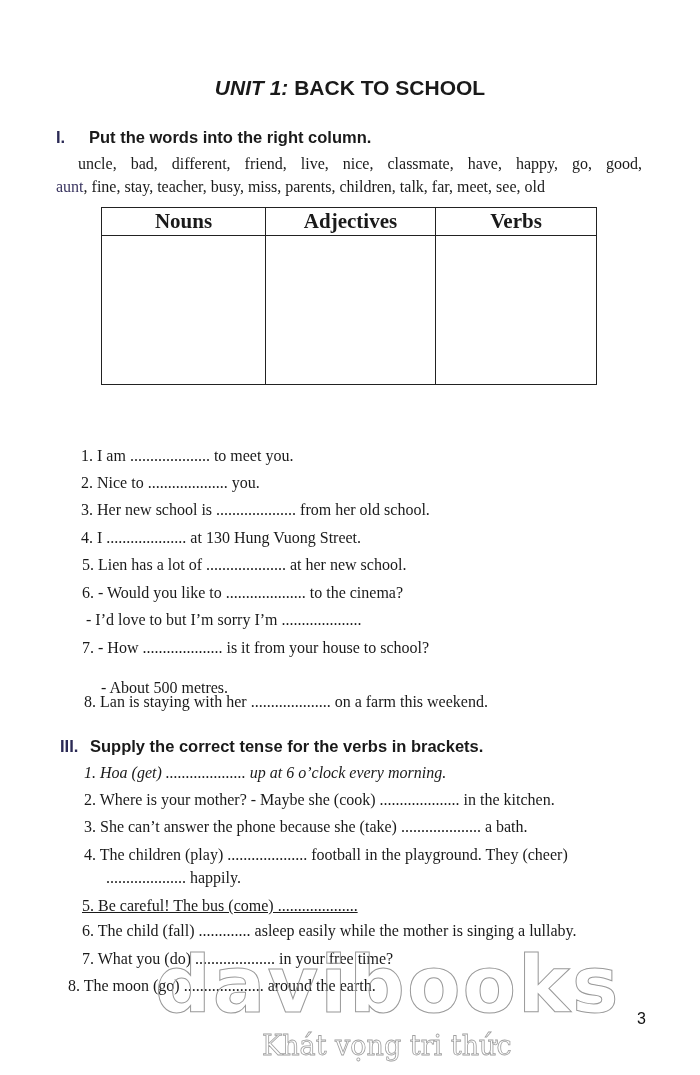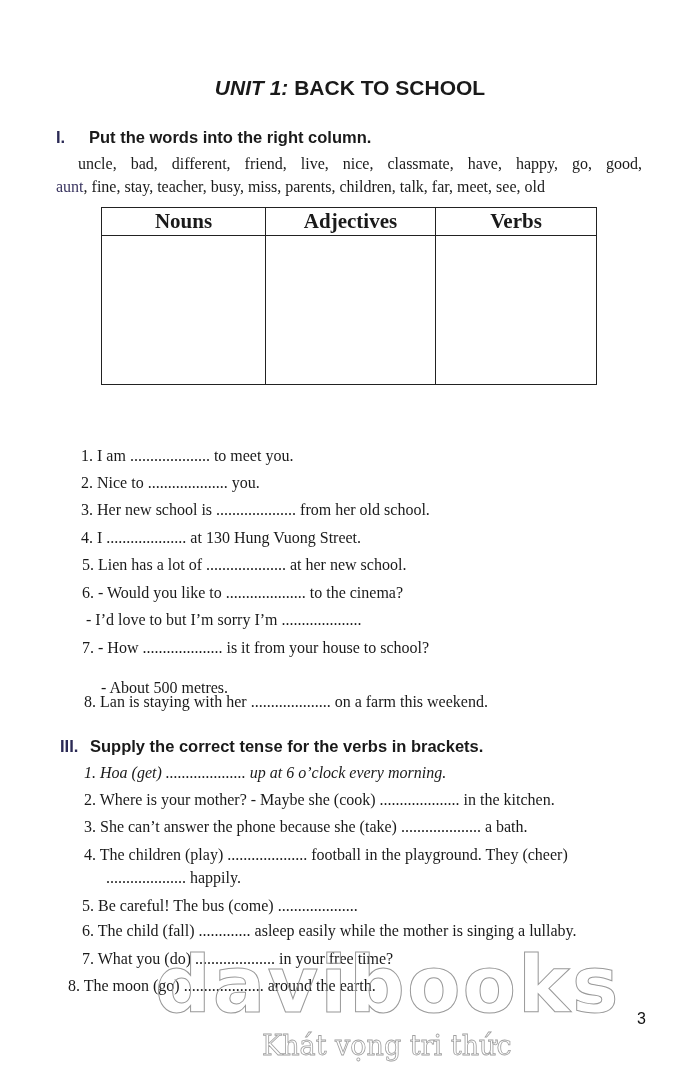--- a/index.html
+++ b/index.html
@@ -71,21 +71,21 @@
 
   <div class="sec-head" style="left:60px; top:737px;">
     <span class="num" style="width:30px;">III.</span><span>Supply the correct tense for the verbs in brackets.</span>
   </div>
 
   <div class="item" style="left:84px; top:764px;font-style:italic;">1. Hoa (get) .................... up at 6 o’clock every morning.</div>
   <div class="item" style="left:84px; top:791px;">2. Where is your mother? - Maybe she (cook) .................... in the kitchen.</div>
   <div class="item" style="left:84px; top:818px;">3. She can’t answer the phone because she (take) .................... a bath.</div>
   <div class="item" style="left:84px; top:846px;">4. The children (play) .................... football in the playground. They (cheer)</div>
   <div class="item" style="left:106px; top:869px;">.................... happily.</div>
-  <div class="item" style="left:82px; top:897px;">5. Be careful! The bus (come) ....................</div>
+  <div class="item" style="left:82px; top:897px;text-decoration:underline;">5. Be careful! The bus (come) ....................</div>
   <div class="item" style="left:82px; top:922px;">6. The child (fall) ............. asleep easily while the mother is singing a lullaby.</div>
   <div class="item" style="left:82px; top:950px;">7. What you (do) .................... in your free time?</div>
   <div class="item" style="left:68px; top:977px;">8. The moon (go) .................... around the earth.</div>
 
   <div class="wm1">davibooks</div>
   <div class="wm2">Khát vọng tri thức</div>
 
   <div class="pgnum">3</div>
 </div>
 

